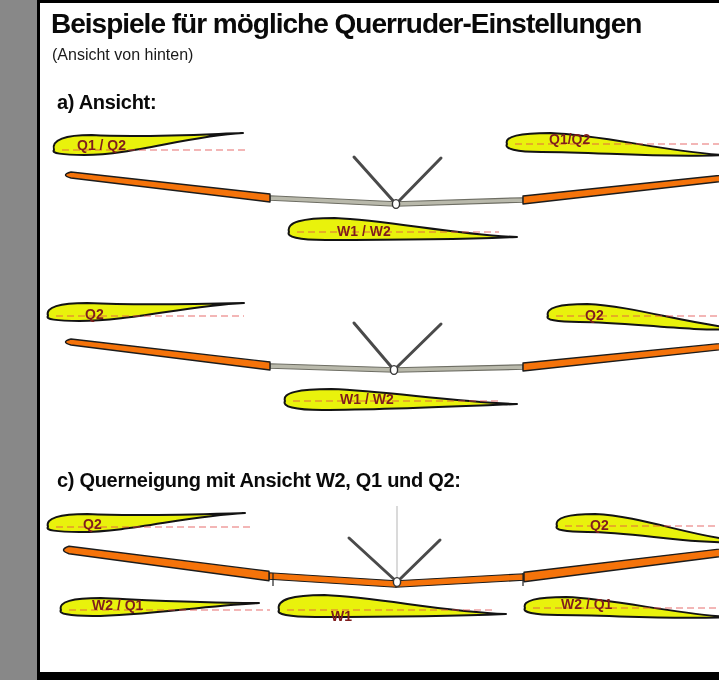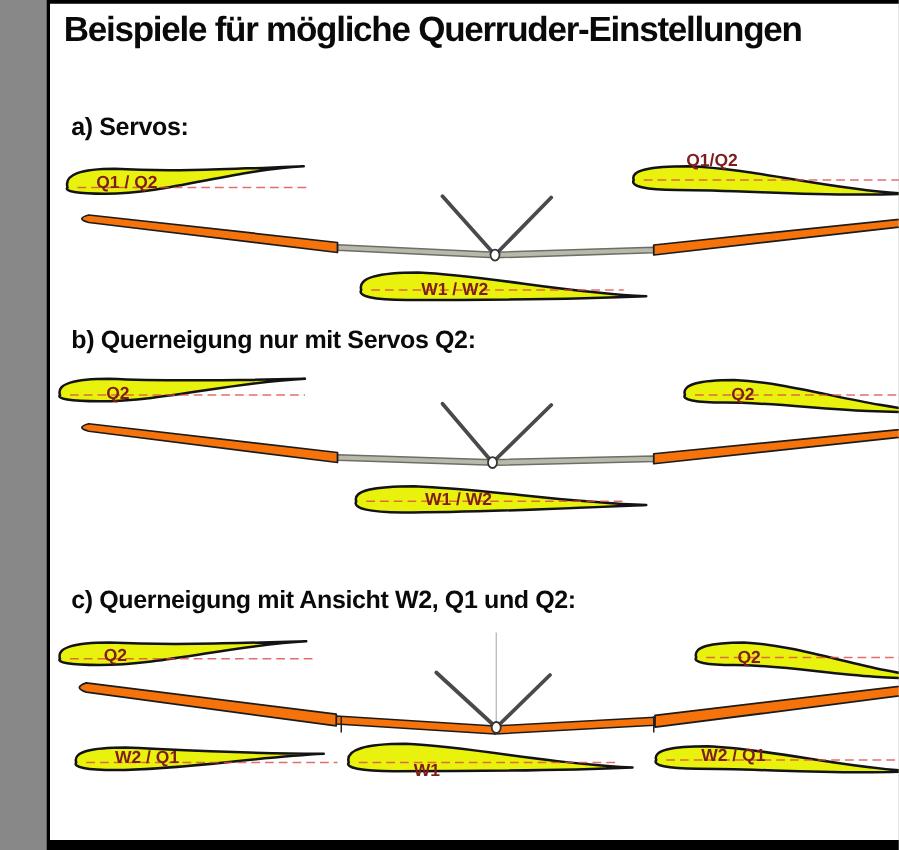--- a/index.html
+++ b/index.html
@@ -18,23 +18,23 @@
   .af-label{position:absolute;font-size:14px;font-weight:700;color:#7f1d1d;white-space:nowrap;z-index:3;}
   svg.canvas{position:absolute;left:0;top:0;z-index:1;}
 </style>
 </head>
 <body>
 
 <div class="page">
   <div class="frame"></div>
 
   <div class="title">Beispiele für mögliche Querruder-Einstellungen</div>
+  <div class="subtitle">(Ansicht von hinten)</div>
 
-  <div class="heading" id="head-a">a) Servos:</div>
-  <div class="heading" id="head-b">b) Querneigung nur mit Servos Q2:</div>
+  <div class="heading" id="head-a">a) Ansicht:</div>
   <div class="heading" id="head-c">c) Querneigung mit Ansicht W2, Q1 und Q2:</div>
 
   <svg class="canvas" id="draw" width="719" height="680" viewBox="0 0 719 680">
       <path d="M 233 195.75 L 359 201.75 L 359 206.25 L 233 200.25 Z" fill="#b9b9ab" stroke="#6e6e64" stroke-width="1.2" stroke-linejoin="round"></path>
       <path d="M 359 201.75 L 486 197.75 L 486 202.25 L 359 206.25 Z" fill="#b9b9ab" stroke="#6e6e64" stroke-width="1.2" stroke-linejoin="round"></path>
       <path d="M 233 194 L 34 172
     Q 23 175 34 178 L 233 202 Z" fill="#f5730a" stroke="#1c1c1c" stroke-width="1.4" stroke-linejoin="round"></path>
       <path d="M 486 196 L 706 173
     Q 695 176 706 179 L 486 204 Z" fill="#f5730a" stroke="#1c1c1c" stroke-width="1.4" stroke-linejoin="round"></path>
       <line x1="359" y1="204" x2="317" y2="157" stroke="#4a4a4a" stroke-width="3" stroke-linecap="round"></line>
@@ -123,21 +123,21 @@
       <line x1="250" y1="610" x2="455" y2="610" stroke="#e04848" stroke-width="1.2" stroke-dasharray="7 4" opacity="0.8"></line>
       <path d="M 488 608
     C 485 600.3 500.3 597 529 597
     C 580.25 598.98 635.6 614.1 693 617
     C 631.5 620 574.1 615 520.8 615
     C 496.2 615 485 612.2 488 608 Z" fill="#e9f20c" stroke="#131313" stroke-width="2" stroke-linejoin="round"></path>
       <line x1="496" y1="608" x2="713" y2="608" stroke="#e04848" stroke-width="1.2" stroke-dasharray="7 4" opacity="0.8"></line>
     </svg>
 
   <div class="af-label" style="left:40px;top:137px;">Q1 / Q2</div>
-  <div class="af-label" style="left:512px;top:120px;">Q1/Q2</div>
+  <div class="af-label" style="left:512px;top:131px;">Q1/Q2</div>
   <div class="af-label" style="left:300px;top:223px;">W1 / W2</div>
 
   <div class="af-label" style="left:48px;top:306px;">Q2</div>
   <div class="af-label" style="left:548px;top:307px;">Q2</div>
   <div class="af-label" style="left:303px;top:391px;">W1 / W2</div>
 
   <div class="af-label" style="left:46px;top:516px;">Q2</div>
   <div class="af-label" style="left:553px;top:517px;">Q2</div>
   <div class="af-label" style="left:55px;top:597px;">W2 / Q1</div>
   <div class="af-label" style="left:294px;top:608px;">W1</div>

